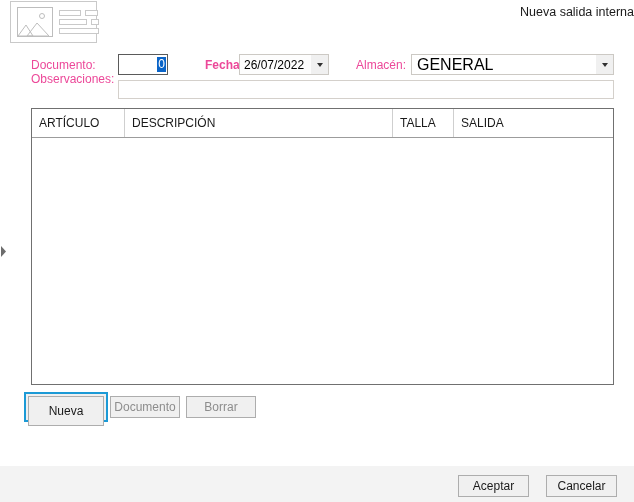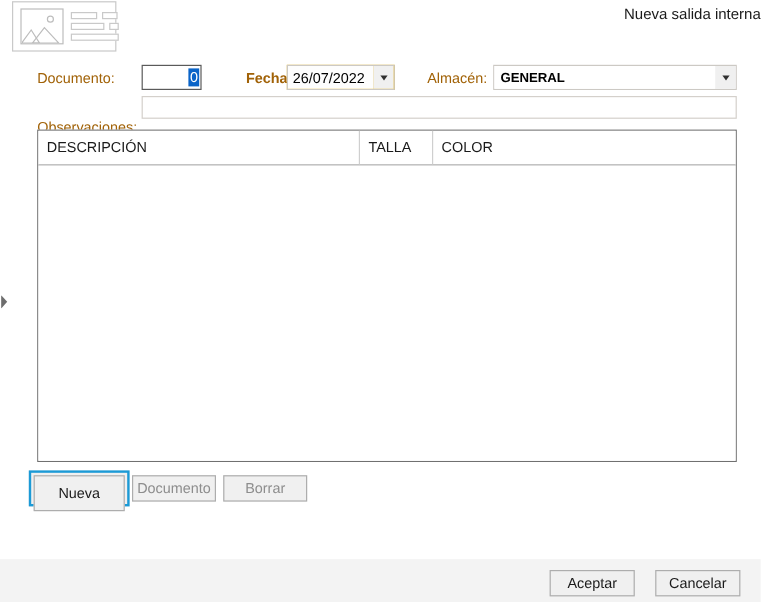--- a/index.html
+++ b/index.html
@@ -84,27 +84,27 @@
     width: 634px;
     text-align: right;
     font-size: 12.5px;
     color: #1a1a1a;
   }
 
   
   .lbl {
     position: absolute;
     font-size: 12px;
-    color: #a16207;
+    color: #ec4899;
     white-space: nowrap;
   }
   .lbl-documento { left: 31px; top: 58px; }
   .lbl-fecha { left: 205px; top: 58px; font-weight: bold; }
   .lbl-almacen { left: 356px; top: 58px; }
-  .lbl-observ { left: 31px; top: 99px; }
+  .lbl-observ { left: 31px; top: 72px; }
 
   .doc-input {
     position: absolute;
     left: 118px; top: 54px;
     width: 50px; height: 21px;
     border: 1px solid #5a5a5a;
     background: #ffffff;
     display: flex;
     align-items: center;
     justify-content: flex-end;
@@ -149,23 +149,22 @@
     left: 411px; top: 54px;
     width: 203px; height: 21px;
     border: 1px solid #ccc9c4;
     background: #ffffff;
     display: flex; align-items: stretch;
   }
   .combo .val {
     flex: 1 1 auto;
     display: flex; align-items: center;
     padding-left: 5px;
-    font-size: 11px;
-    background: #ffffff;
-    font-weight: bold;
+    font-size: 16px;
+    background: #ffffff;
   }
 
   .observ-input {
     position: absolute;
     left: 118px; top: 80px;
     width: 496px; height: 19px;
     border: 1px solid #d4d0cb;
     background: #ffffff;
   }
 
@@ -287,23 +286,24 @@
     <div class="arrow">
       <span class="caret"></span>
     </div>
   </div>
 
   <div class="lbl lbl-observ">Observaciones:</div>
   <input class="observ-input" type="text" value="" style="">
 
   <div class="grid">
     <div class="grid-head">
+      <div class="gh gh-articulo">ARTÍCULO</div>
       <div class="gh gh-descripcion">DESCRIPCIÓN</div>
       <div class="gh gh-talla">TALLA</div>
-      <div class="gh gh-color">COLOR</div>
+      <div class="gh gh-color">SALIDA</div>
     </div>
     <div class="grid-body"></div>
   </div>
 
   <div class="focus-ring"></div>
   <div class="btn btn-nueva">Nueva</div>
   <div class="btn btn-modificar">Documento</div>
   <div class="btn btn-borrar">Borrar</div>
 
   <div class="footer"></div>

